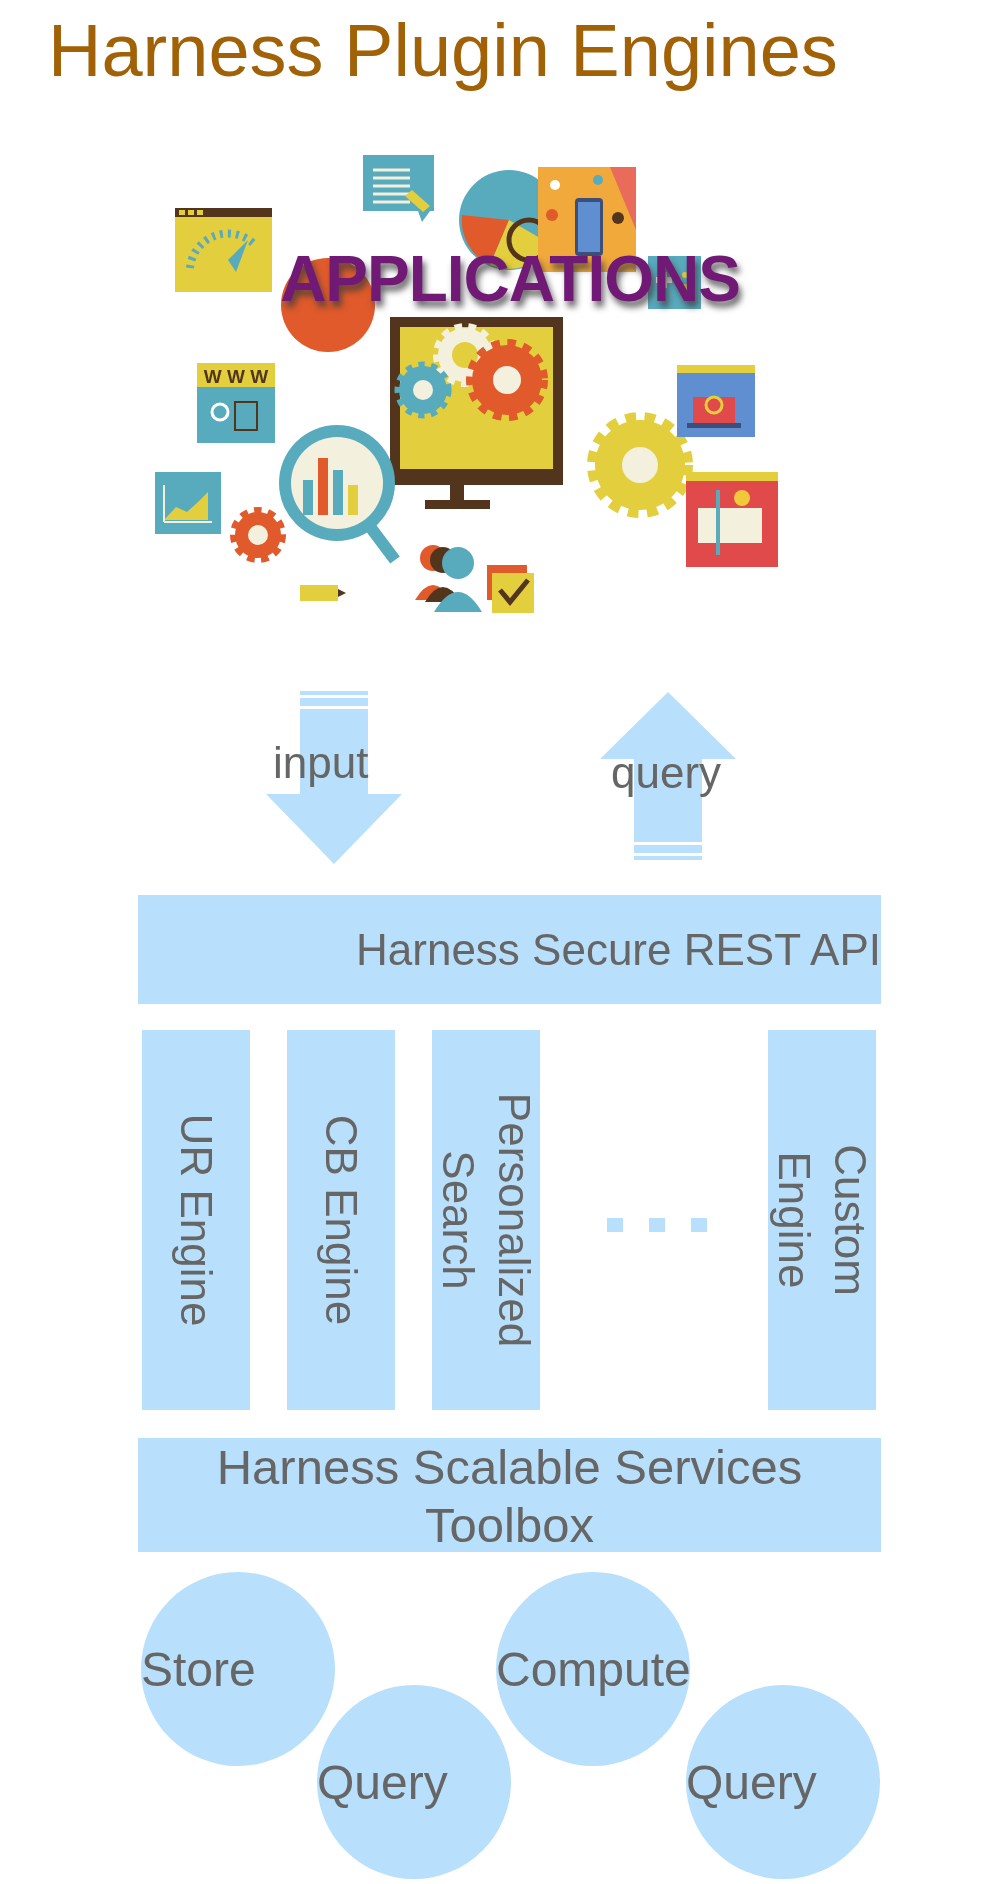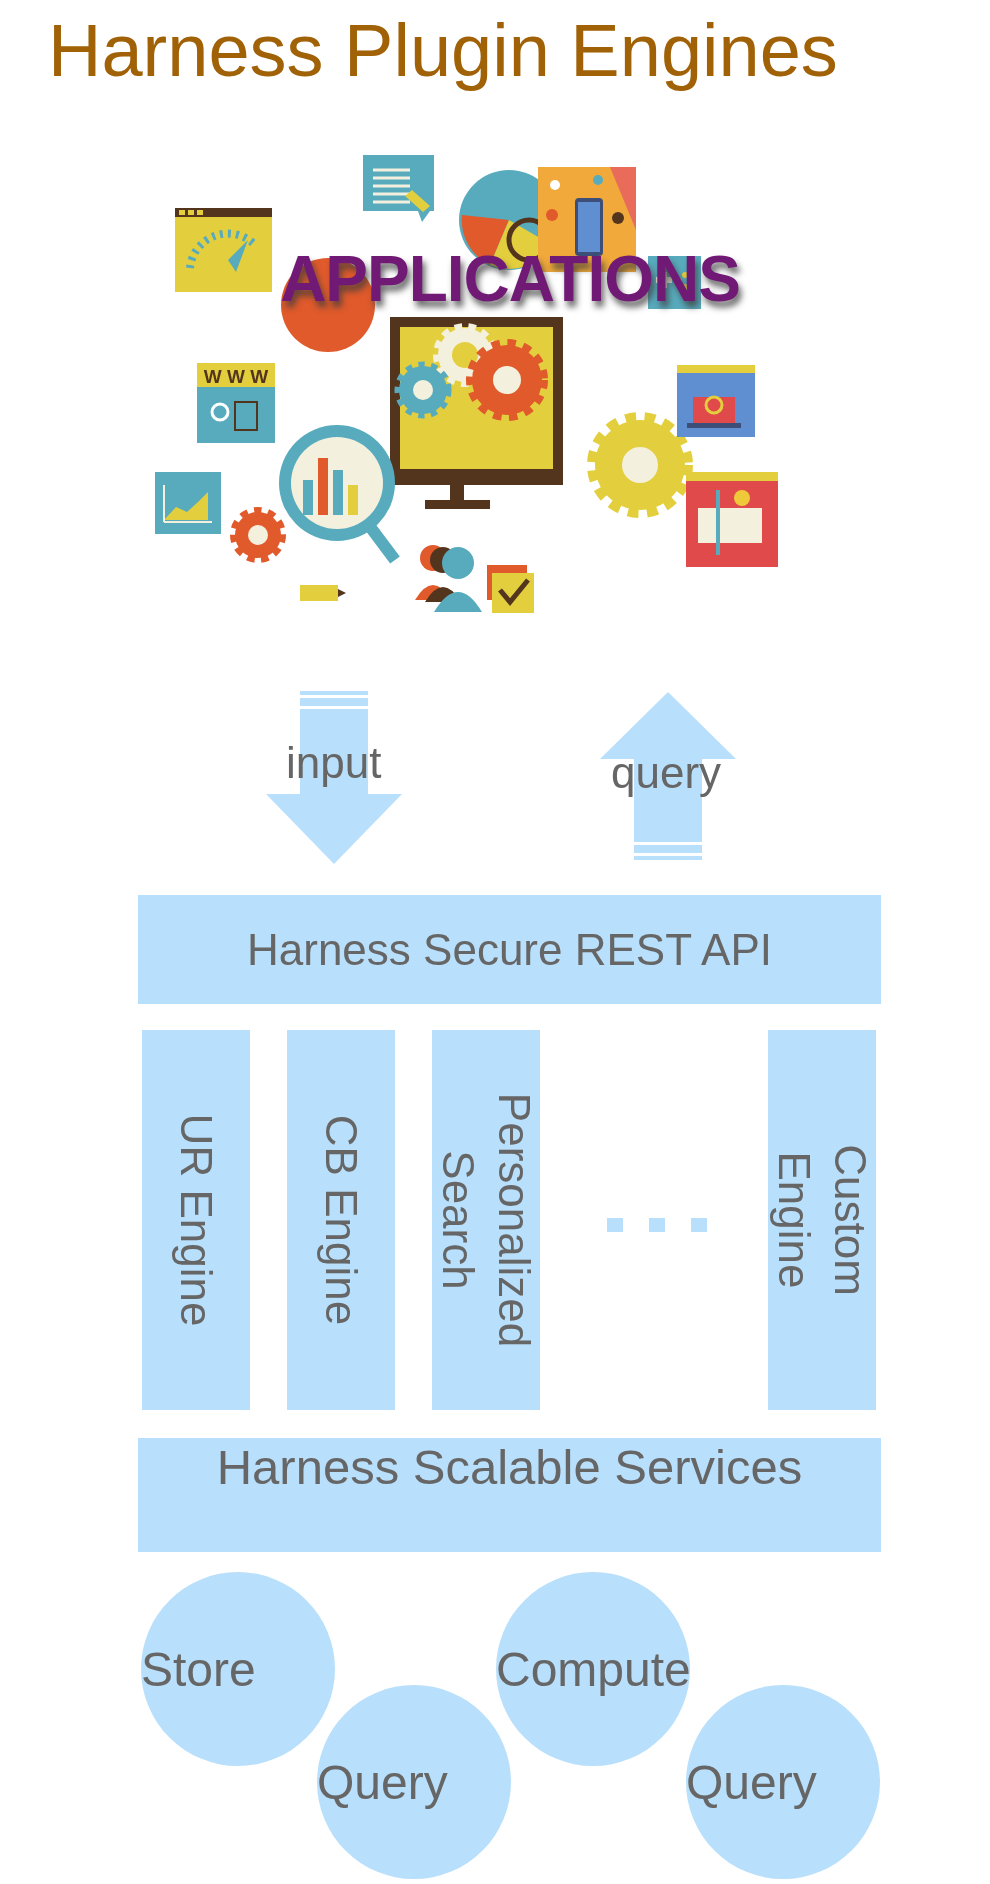--- a/index.html
+++ b/index.html
@@ -4,21 +4,21 @@
 <style>
   html, body { margin: 0; padding: 0; background: #ffffff; }
   body { width: 990px; height: 1884px; position: relative; overflow: hidden;
          font-family: "Liberation Sans", sans-serif; color: #666666; }
   .abs { position: absolute; }
   #title { left: 0; width: 990px; top: 6px; text-align: left; font-size: 74px; line-height: 90px; color: #a16207; padding-left: 48px; }
   #apps { left: 140px; top: 140px; width: 720px; height: 500px; }
   #apps-label { left: 250px; width: 520px; top: 242px; text-align: center; font-size: 64px; font-weight: bold;
                 color: #701a75; letter-spacing: -1px; text-shadow: 3px 6px 6px rgba(60,60,60,0.75); }
   .blue { background: #b8dffb; }
-  #rest { left: 138px; top: 895px; width: 743px; height: 109px; display: flex; align-items: center; justify-content: center;
+  #rest { left: 138px; top: 895px; width: 743px; height: 109px; display: flex; align-items: center; justify-content: flex-end;
           font-size: 44px; }
   .engine { top: 1030px; width: 108px; height: 380px; }
   .vtext { position: absolute; left: 50%; top: 50%; transform: translate(-50%,-50%) rotate(90deg);
            white-space: pre; text-align: center; font-size: 44px; line-height: 56px; }
   #services { left: 138px; top: 1438px; width: 743px; height: 114px; text-align: center; font-size: 49px; line-height: 58px; }
   .circle { width: 194px; height: 194px; border-radius: 50%; display: flex; align-items: center; justify-content: flex-start;
             font-size: 48px; }
   .dot { top: 1218px; width: 16px; height: 14px; }
   .arrow-label { font-size: 44px; }
 </style>
@@ -173,21 +173,21 @@
   </g>
 </svg>
 <div id="apps-label" class="abs">APPLICATIONS</div>
 
 <svg class="abs" style="left:262px; top:688px;" width="144" height="180" viewBox="0 0 144 180">
   <rect x="38" y="3" width="68" height="4" fill="#b8dffb"></rect>
   <rect x="38" y="10" width="68" height="8" fill="#b8dffb"></rect>
   <rect x="38" y="21" width="68" height="85" fill="#b8dffb"></rect>
   <polygon points="4,106 140,106 72,176" fill="#b8dffb"></polygon>
 </svg>
-<div class="abs arrow-label" style="left:286px; top:738px;text-align:center;">input</div>
+<div class="abs arrow-label" style="left:273px; top:738px;text-align:center;">input</div>
 
 <svg class="abs" style="left:600px; top:690px;" width="140" height="180" viewBox="0 0 140 180">
   <polygon points="0,69 68,2 136,69" fill="#b8dffb"></polygon>
   <rect x="34" y="69" width="68" height="83" fill="#b8dffb"></rect>
   <rect x="34" y="155" width="68" height="8" fill="#b8dffb"></rect>
   <rect x="34" y="166" width="68" height="4" fill="#b8dffb"></rect>
 </svg>
 <div class="abs arrow-label" style="left:611px; top:748px;">query</div>
 
 <div id="rest" class="abs blue">
@@ -207,20 +207,21 @@
 <div class="abs blue dot" style="left:607px;"></div>
 <div class="abs blue dot" style="left:649px;"></div>
 <div class="abs blue dot" style="left:691px;"></div>
 <div class="abs blue engine" style="left:768px;">
   <span class="vtext">Custom
 Engine</span>
 </div>
 
 <div id="services" class="abs blue">
   <div>Harness Scalable Services</div>
+  <div>Toolbox</div>
 </div>
 
 <div class="abs blue circle" style="left:141px; top:1572px;">
   <span>Store</span>
 </div>
 <div class="abs blue circle" style="left:317px; top:1685px;">
   <span>Query</span>
 </div>
 <div class="abs blue circle" style="left:496px; top:1572px;">
   <span>Compute</span>

